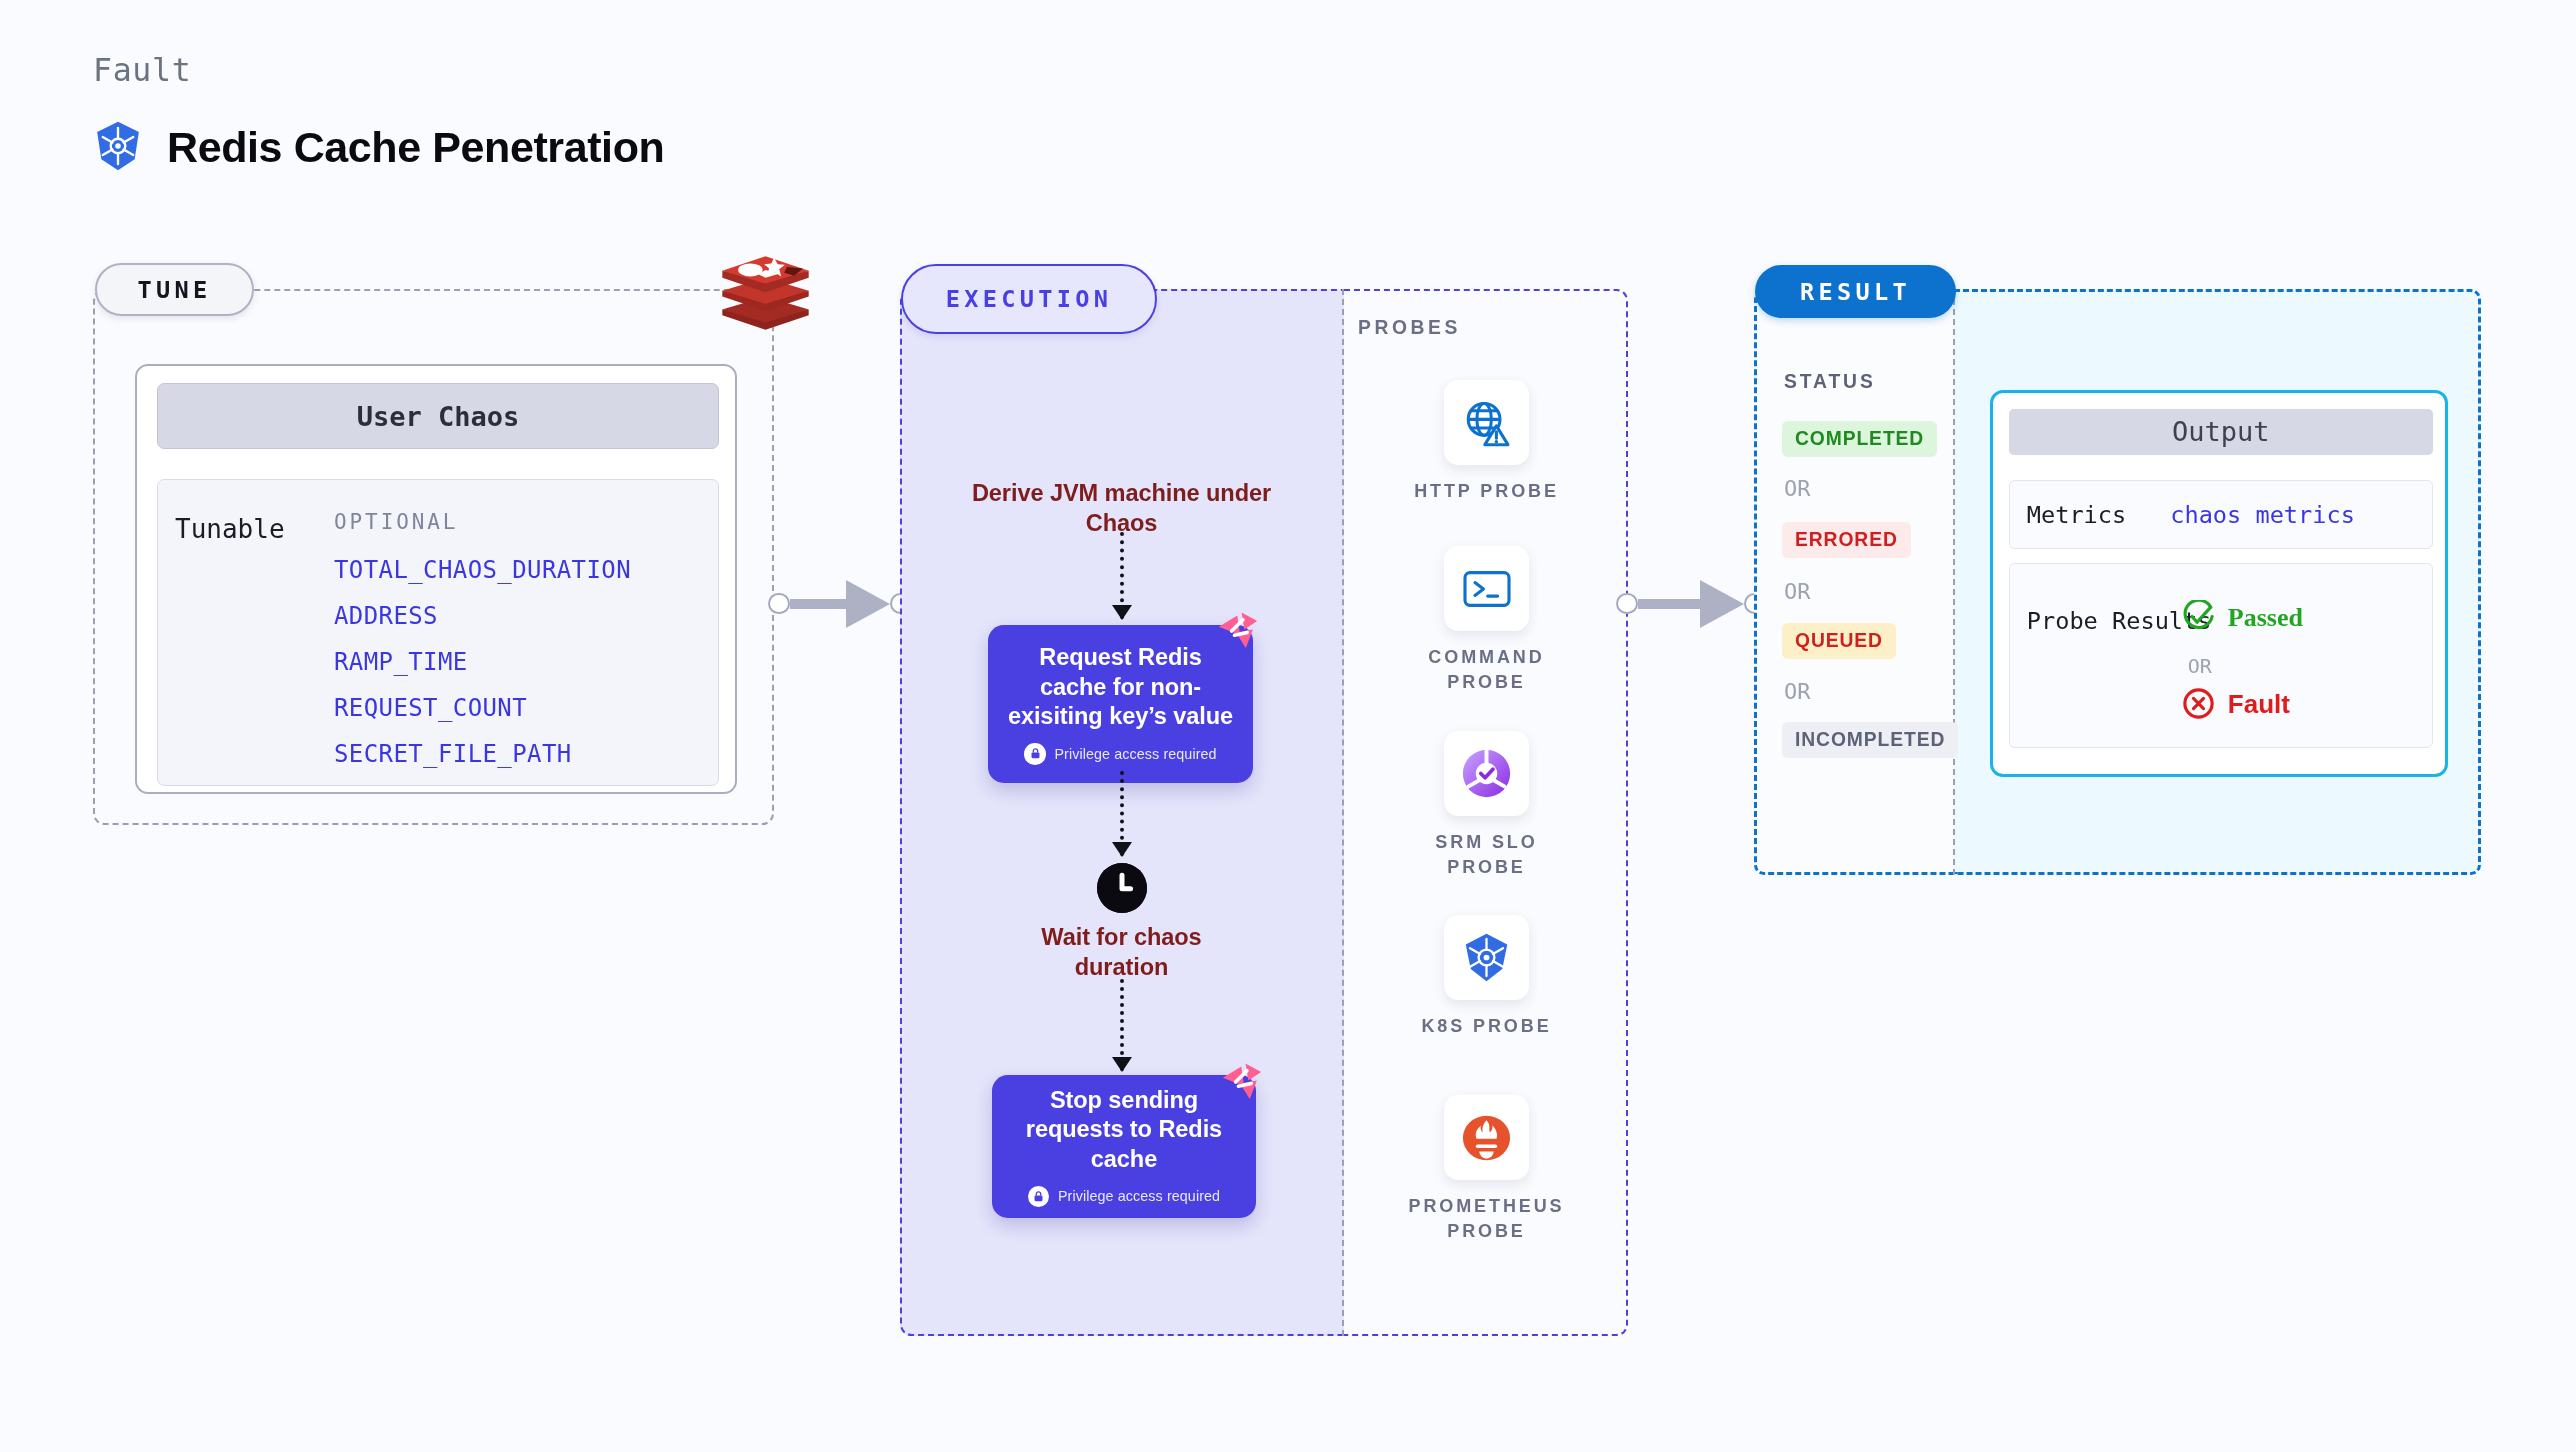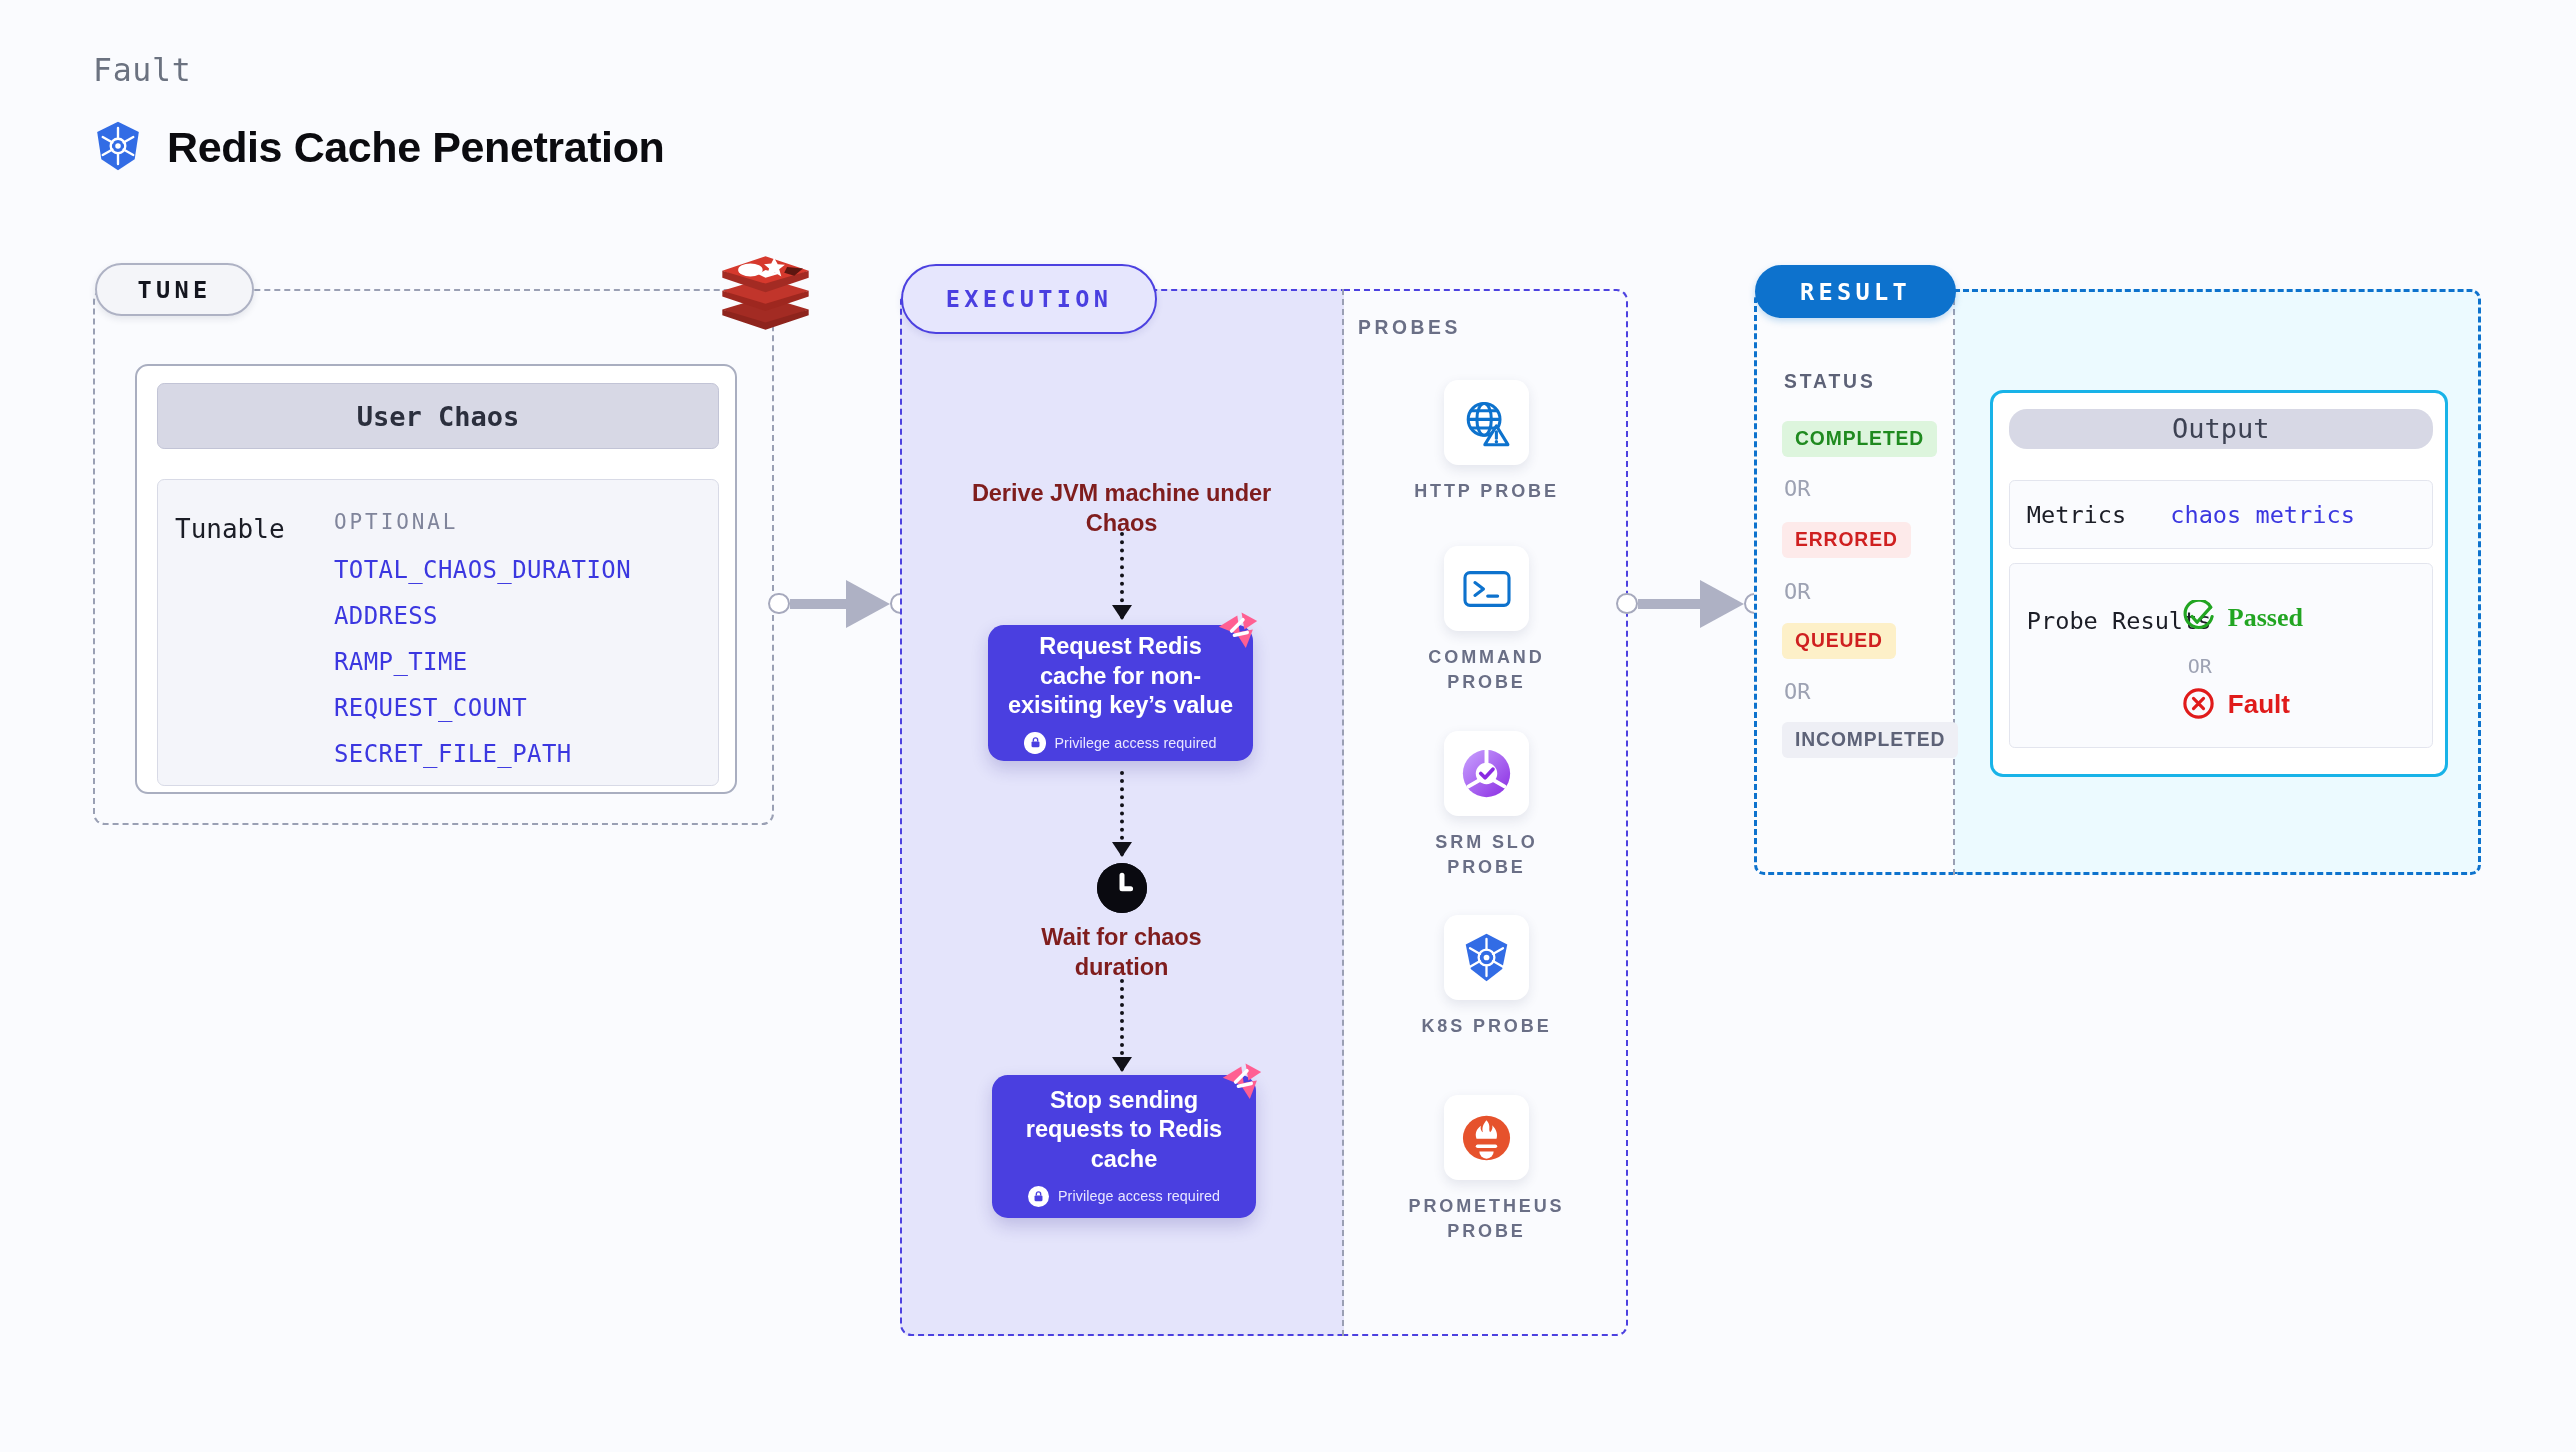--- a/index.html
+++ b/index.html
@@ -160,21 +160,21 @@
   .action-title {
     color: #ffffff; font-size: 23.6px; font-weight: 700; text-align: center;
     line-height: 1.25; letter-spacing: -0.1px;
   }
   .priv-row { display: flex; align-items: center; gap: 8.6px; margin-top: 11.5px; }
   .priv-text { color: #e9e7ff; font-size: 14.3px; letter-spacing: 0.1px; }
   .lock-badge {
     width: 21.5px; height: 21.5px; border-radius: 50%; background: #ffffff;
     display: flex; align-items: center; justify-content: center; flex: none;
   }
-  #action-box-1 { left: 988px; top: 625px; width: 265px; height: 136px; }
+  #action-box-1 { left: 988px; top: 625px; width: 265px; height: 158px; }
   #action-box-2 { left: 992px; top: 1075px; width: 264px; height: 143px; }
 
   .litmus-badge { position: absolute; width: 44px; height: 40px; }
   #badge-1 { left: 1216px; top: 611px; }
   #badge-2 { left: 1220px; top: 1062px; }
 
   #clock-icon {
     position: absolute; left: 1097px; top: 863px; width: 50px; height: 50px;
     border-radius: 50%; background: #0a0a10;
   }
@@ -224,22 +224,22 @@
   #chip-queued { top: 623px; background: #fdf0c8; color: #cf2020; }
   #or-3 { top: 679px; }
   #chip-incompleted { top: 722px; background: #eeeff5; color: #5d6277; }
 
   
   #output-card {
     position: absolute; left: 1990px; top: 390px; width: 458px; height: 387px;
     background: #ffffff; border: 3.6px solid #18b3e8; border-radius: 13px;
   }
   #output-header {
-    position: absolute; left: 15.8px; top: 15.8px; width: 424px; height: 40px;
-    background: #d7d8e5; border-radius: 18px;
+    position: absolute; left: 15.8px; top: 15.8px; width: 424px; height: 46px;
+    background: #d7d8e5; border-radius: 5px;
     display: flex; align-items: center; justify-content: center;
     font-family: "DejaVu Sans Mono", monospace; font-size: 27px; color: #3d4253;
   }
   #metrics-row {
     position: absolute; left: 15.8px; top: 87px; width: 424px; height: 69px;
     background: #fafbfe; border: 1.4px solid #e3e5ee; border-radius: 5.7px;
     display: flex; align-items: center;
   }
   #metrics-label {
     margin-left: 17px; font-family: "DejaVu Sans Mono", monospace;

